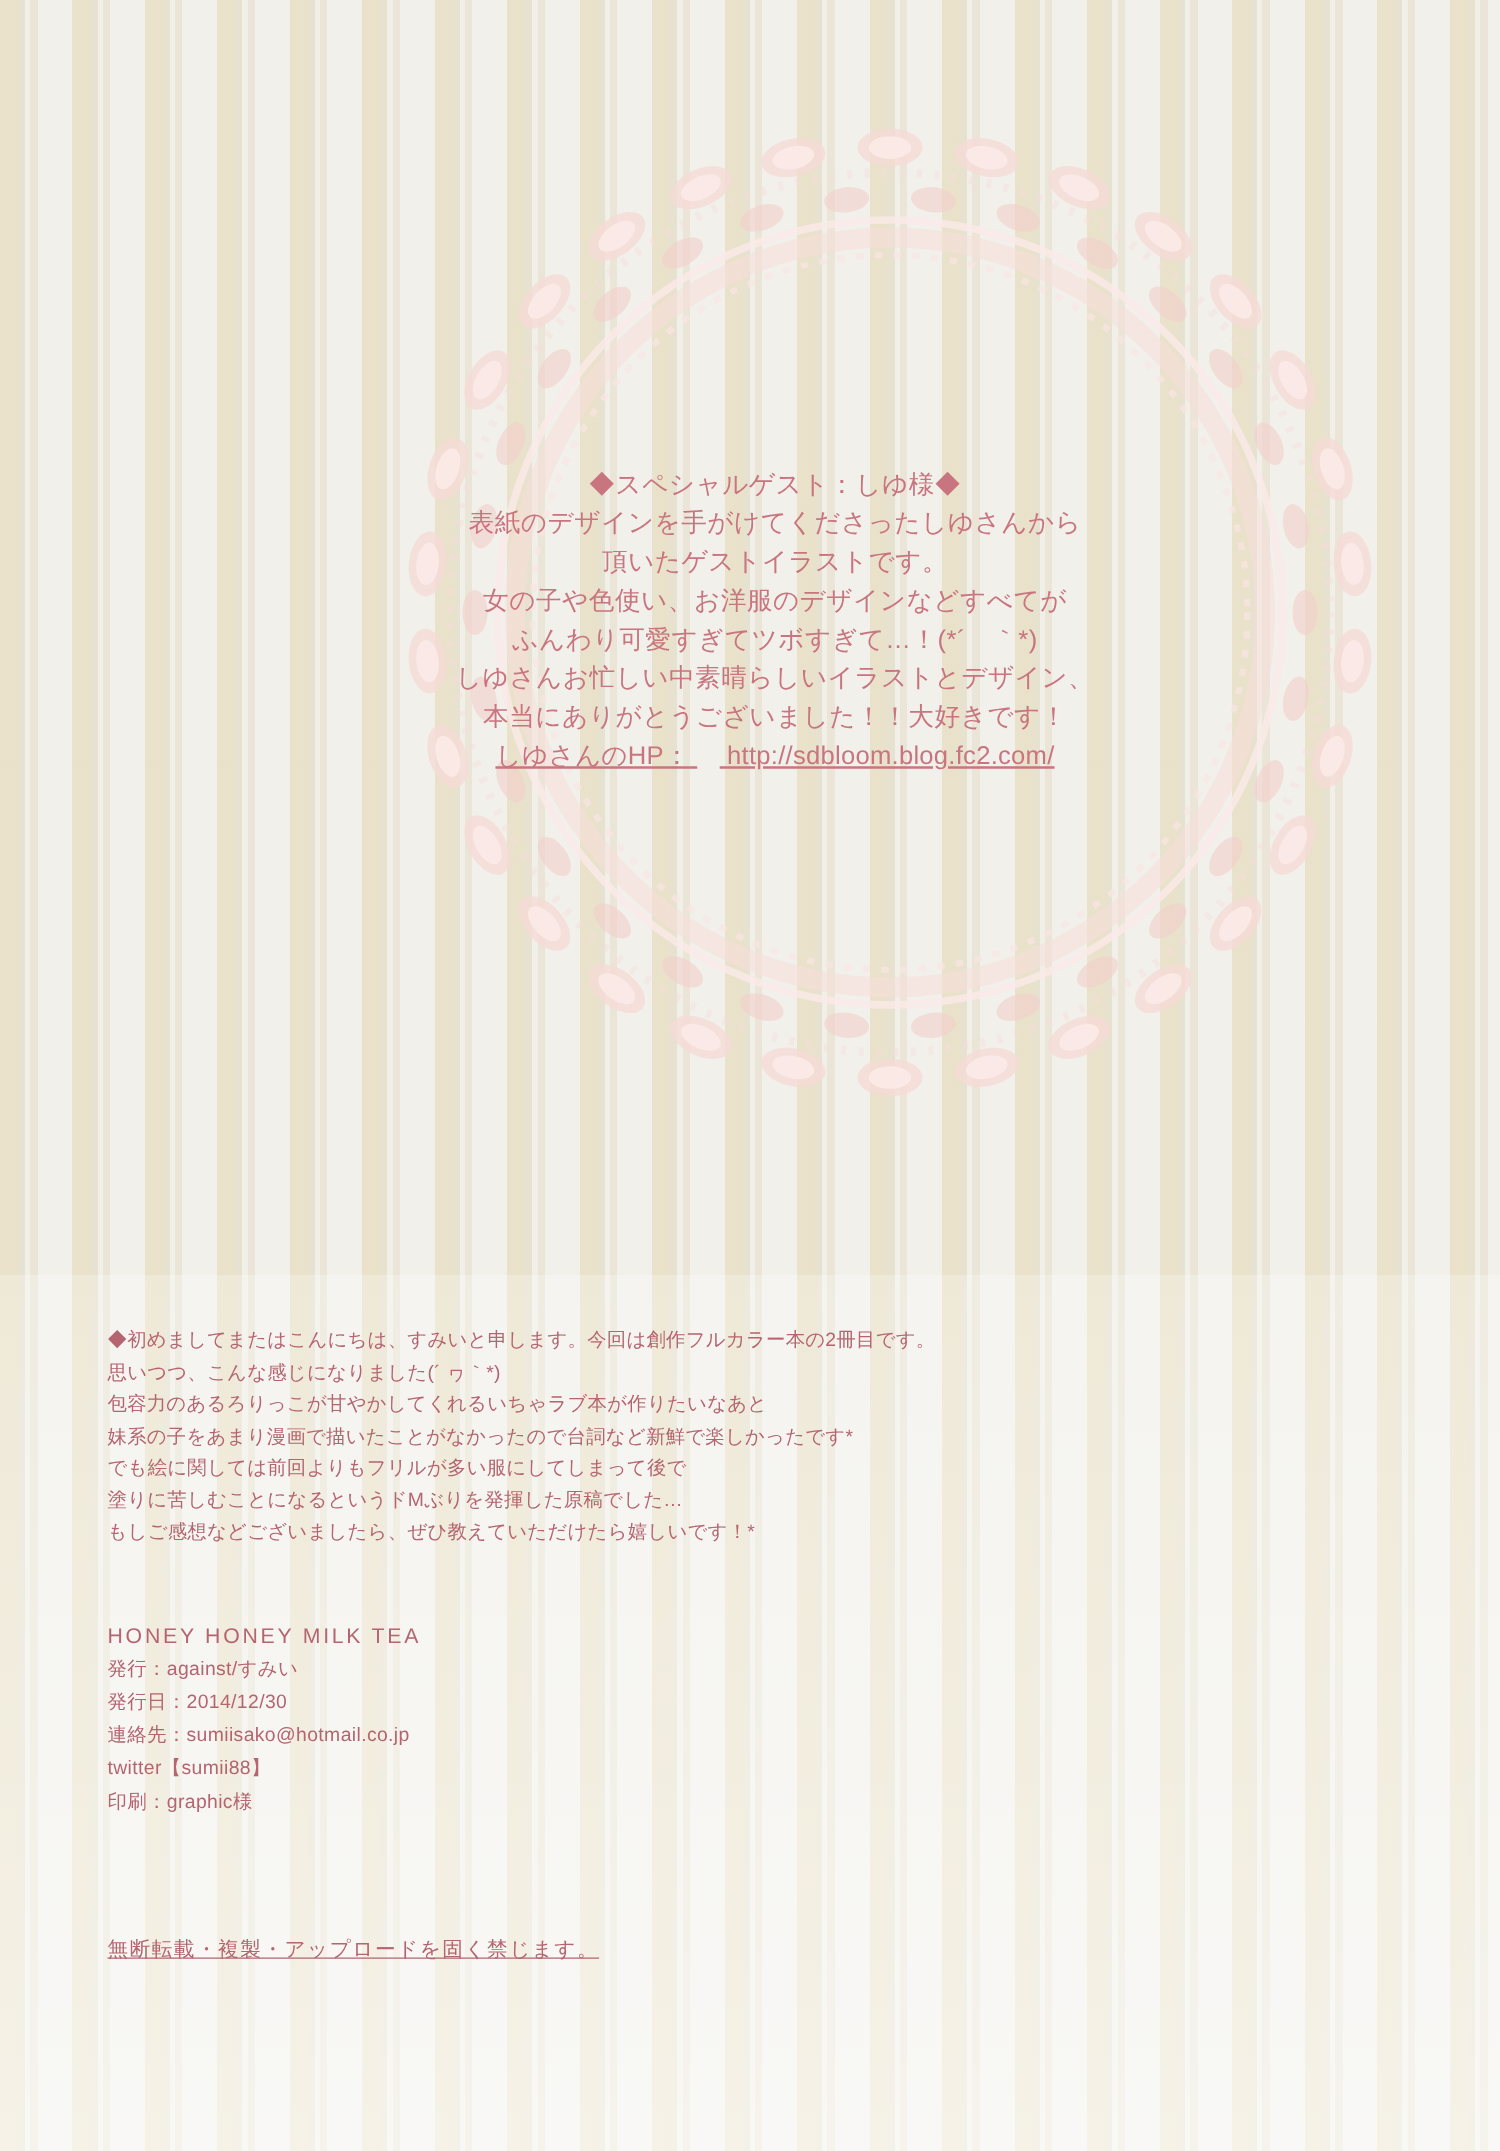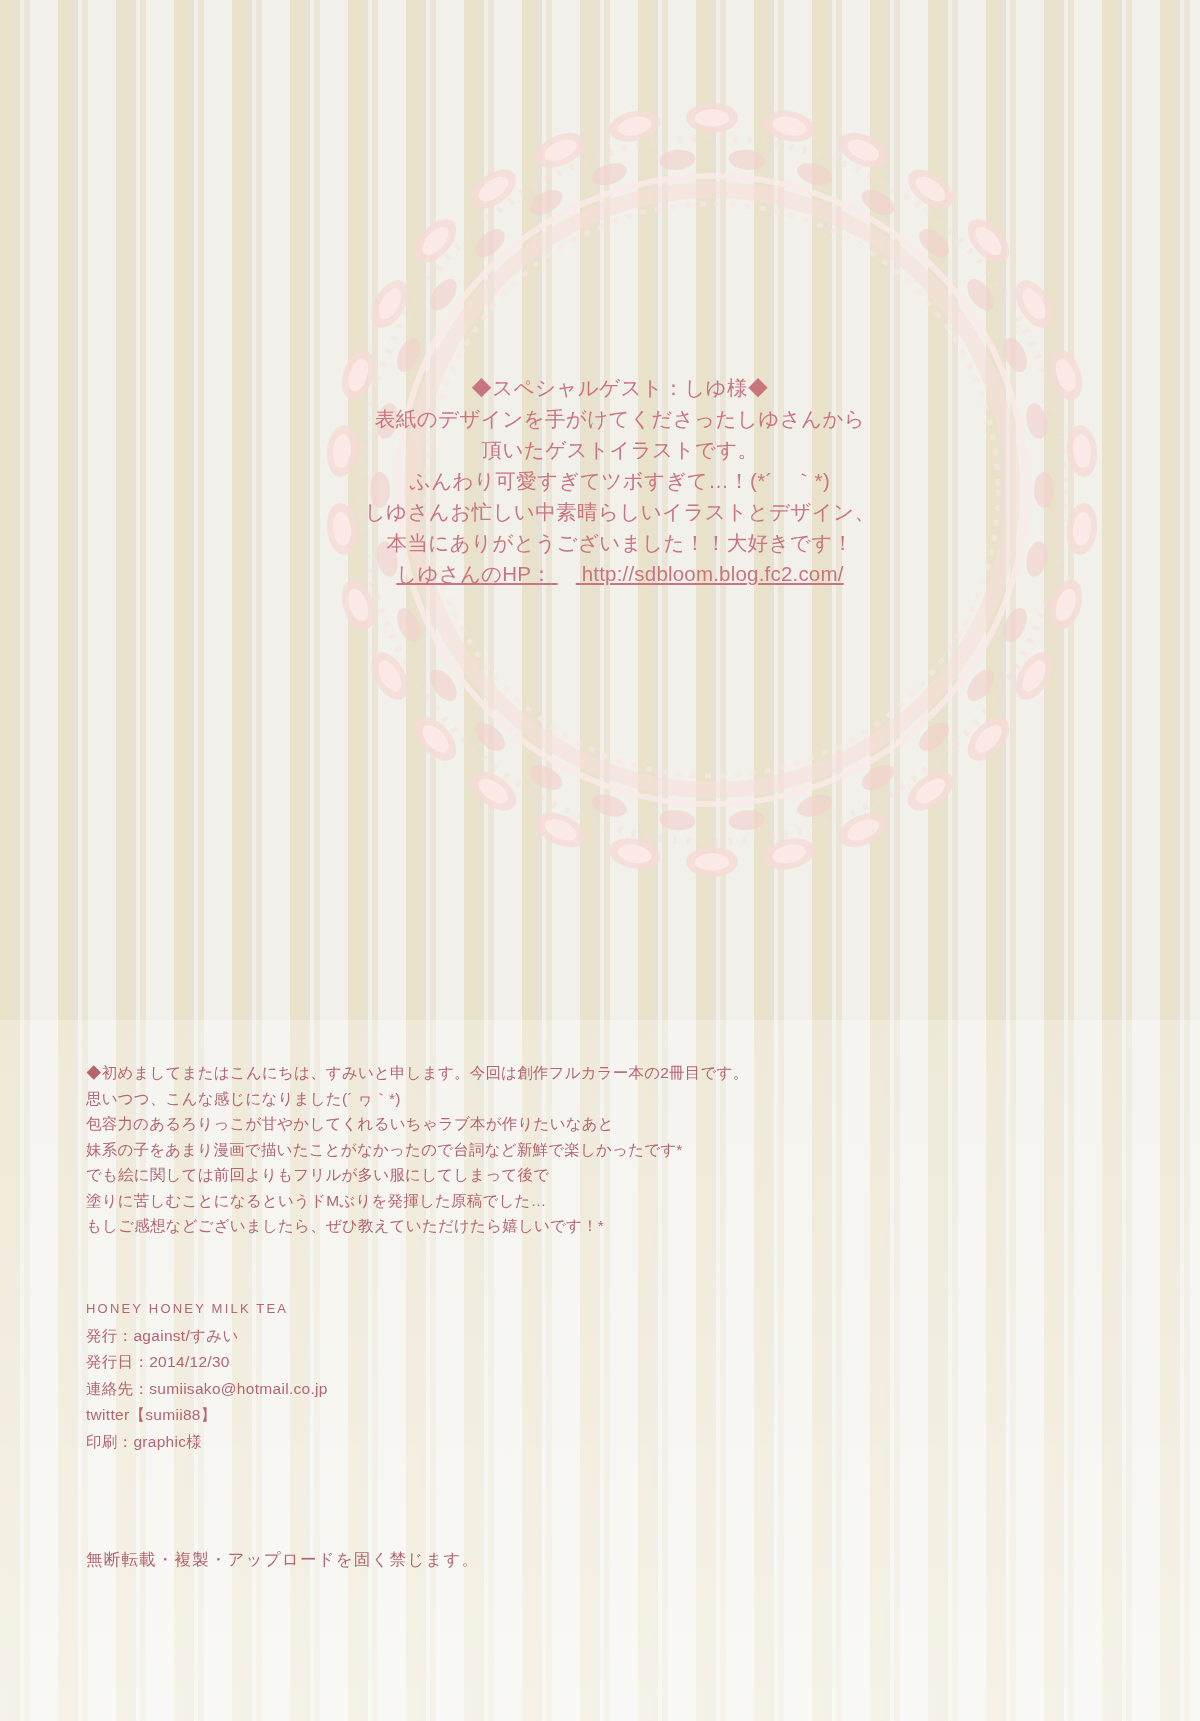--- a/index.html
+++ b/index.html
@@ -110,31 +110,32 @@
     left: 86px;
     top: 1296px;
     width: 700px;
     color: #b4656f;
     font-size: 15.5px;
     line-height: 26.5px;
     letter-spacing: 0.3px;
   }
   #colophon .title {
     letter-spacing: 2.2px;
-    font-size: 13px;
+    font-size: 17px;
   }
 
   
   #notice {
     position: absolute;
     left: 86px;
     top: 1549px;
     color: #b4656f;
     font-size: 16.5px;
     letter-spacing: 1.2px;
+    text-decoration: underline;
   }
 </style>
 </head>
 <body>
 
 <div id="page">
 
   <div id="stripes"></div>
   <div id="stripes-soft"></div>
   <div id="lower-wash"></div>
@@ -341,20 +342,21 @@
         <circle cx="0" cy="0" r="286" fill="none" stroke="#f9e6e3" stroke-width="5" opacity="0.7" stroke-dasharray="6 9"></circle>
         <circle cx="0" cy="0" r="352" fill="none" stroke="#f7dedb" stroke-width="7" opacity="0.45" stroke-dasharray="4 10"></circle>
       </g>
     </g>
   </svg>
 
   <div id="guest-block">
     <div class="line">◆スペシャルゲスト：しゆ様◆</div>
     <div class="line">表紙のデザインを手がけてくださったしゆさんから</div>
     <div class="line">頂いたゲストイラストです。</div>
+    <div class="line">女の子や色使い、お洋服のデザインなどすべてが</div>
     <div class="line">ふんわり可愛すぎてツボすぎて…！(*´　｀*)</div>
     <div class="line">しゆさんお忙しい中素晴らしいイラストとデザイン、</div>
     <div class="line">本当にありがとうございました！！大好きです！</div>
     <div class="line hp">
       <span>しゆさんのHP：</span>
       <span style="display:inline-block;width:18px"></span>
       <span>http://sdbloom.blog.fc2.com/</span>
     </div>
   </div>
 

